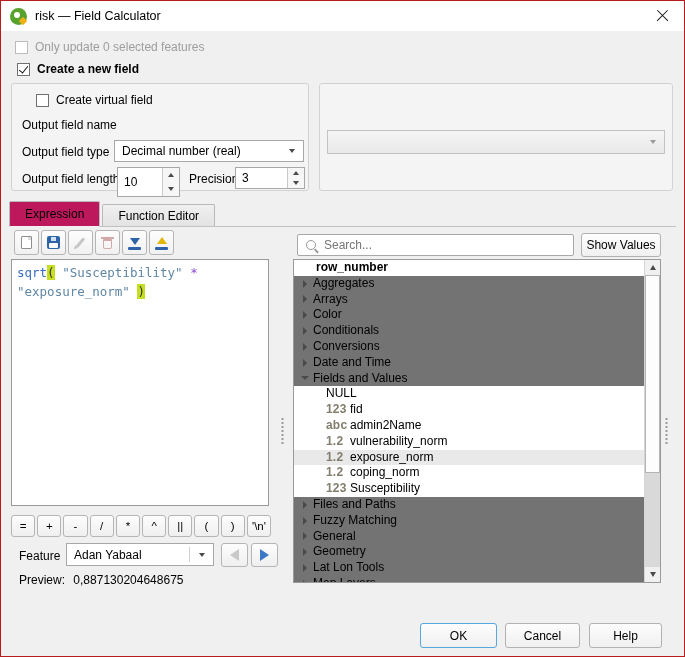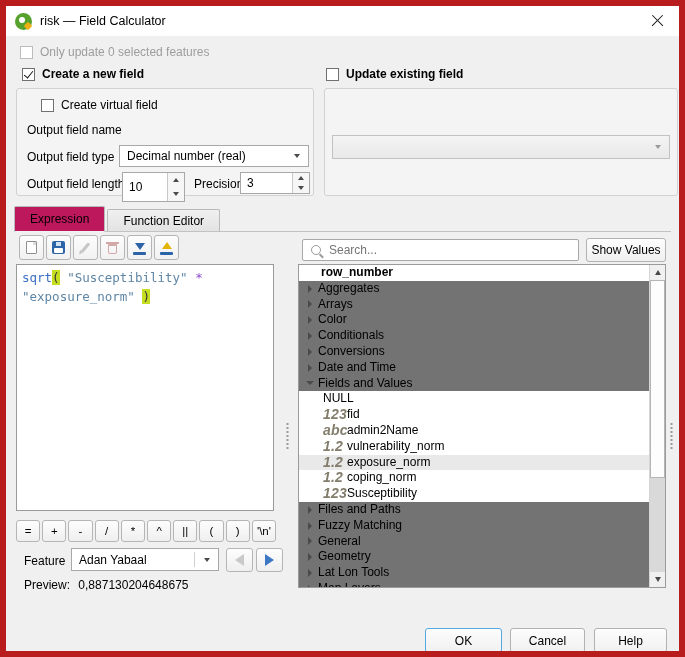--- a/index.html
+++ b/index.html
@@ -1,18 +1,18 @@
 <!DOCTYPE html>
 <html><head>
 <meta charset="utf-8">
 <style>
   html,body{margin:0;padding:0;background:#fff;}
   #dialog{
     position:relative;width:685px;height:657px;box-sizing:border-box;
-    background:#f0f0f0;border:6px solid #b91c1c;overflow:hidden;
+    background:#f0f0f0;border:1px solid #b91c1c;overflow:hidden;
     font-family:"Liberation Sans",sans-serif;font-size:12px;color:#000;
   }
   
   .titlebar{position:absolute;left:0;top:0;right:0;height:30px;background:#fff;
     display:flex;align-items:center;padding:0 9px;gap:8px;box-sizing:border-box;}
   .qgis-logo{width:17px;height:17px;border-radius:50%;background:#57a22d;position:relative;flex:none;}
   .qgis-logo::before{content:"";position:absolute;left:4px;top:4px;width:6px;height:6px;border-radius:50%;background:#fff;}
   .qgis-logo::after{content:"";position:absolute;right:1px;bottom:1px;width:6px;height:6px;background:#f0b014;border-radius:1px;transform:rotate(45deg);}
   .title-text{font-size:12.5px;}
   .close-btn{position:absolute;right:0;top:0;width:44px;height:29px;display:flex;align-items:center;justify-content:center;cursor:pointer;}
@@ -102,25 +102,25 @@
     font-family:"Liberation Sans",sans-serif;font-size:12px;display:flex;align-items:center;justify-content:center;
     box-sizing:border-box;cursor:pointer;color:#000;}
   #show-values{position:absolute;left:580px;top:232px;width:80px;height:24px;}
   .tree{position:absolute;left:292px;top:258px;width:368px;height:324px;background:#fff;
     border:1px solid #9a9a9a;box-sizing:border-box;display:flex;overflow:hidden;}
   #tree-rows{flex:1;overflow:hidden;}
   .trow{height:15.8px;display:flex;align-items:center;white-space:nowrap;line-height:15.8px;cursor:default;}
   .trow.group{background:#737373;padding-left:2px;}
   .trow.hover{background:#e9e9e9;}
   .trow.item-bold{font-weight:bold;padding-left:22px;}
-  .trow.child{padding-left:24px;}
+  .trow.child{padding-left:32px;}
   .tw{width:17px;display:flex;justify-content:center;flex:none;}
   .tw.right::before{content:"";border-left:4.5px solid #4a4a4a;border-top:4px solid transparent;border-bottom:4px solid transparent;}
   .tw.down::before{content:"";border-top:4.5px solid #4a4a4a;border-left:4px solid transparent;border-right:4px solid transparent;}
-  .ticon{width:24px;font-size:14px;font-weight:bold;color:#837d6c;flex:none;letter-spacing:0.2px;font-style:italic;}
+  .ticon{width:24px;font-size:12px;font-weight:bold;color:#837d6c;flex:none;letter-spacing:0.2px;}
   
   .sbar{width:15px;flex:none;background:#f0f0f0;border-left:1px solid #d5d5d5;display:flex;flex-direction:column;}
   .sb-btn{height:15px;display:flex;align-items:center;justify-content:center;background:#f0f0f0;}
   .sb-btn.up::before{content:"";border-left:3.5px solid transparent;border-right:3.5px solid transparent;border-bottom:5px solid #4a4a4a;}
   .sb-btn.down::before{content:"";border-left:3.5px solid transparent;border-right:3.5px solid transparent;border-top:5px solid #4a4a4a;}
   .sb-thumb{height:198px;background:#fdfdfd;border:1px solid #b5b5b5;box-sizing:border-box;}
   .sb-track{flex:1;background:#d9d9d9;}
   
   .split{position:absolute;width:5px;height:28px;
     background-image:radial-gradient(#9a9a9a 0.9px,transparent 1px);background-size:4px 4px;background-position:center top;}
@@ -173,24 +173,20 @@
     <span class="field-label" style="left:177px;top:88px;">Precision</span>
     <div class="spin" style="left:223px;top:83px;width:70px;height:22px;">
       <span>3</span>
       <span class="sbuttons">
           <span class="su"></span>
           <span class="sd"></span>
         </span>
     </div>
   </div>
 
-  <div class="cb-row" style="left:320px;top:61px;">
-    <span class="cb"></span>
-    <span class="bold">Update existing field</span>
-  </div>
   <div class="groupbox" style="left:318px;top:82px;width:354px;height:108px;">
     <div class="combo disabled" style="left:7px;top:46px;width:338px;height:24px;">
       <span></span>
       <span class="carrow"></span>
     </div>
   </div>
 
   <div class="tabbar">
     <div class="tab active">
       <span>Expression</span>

